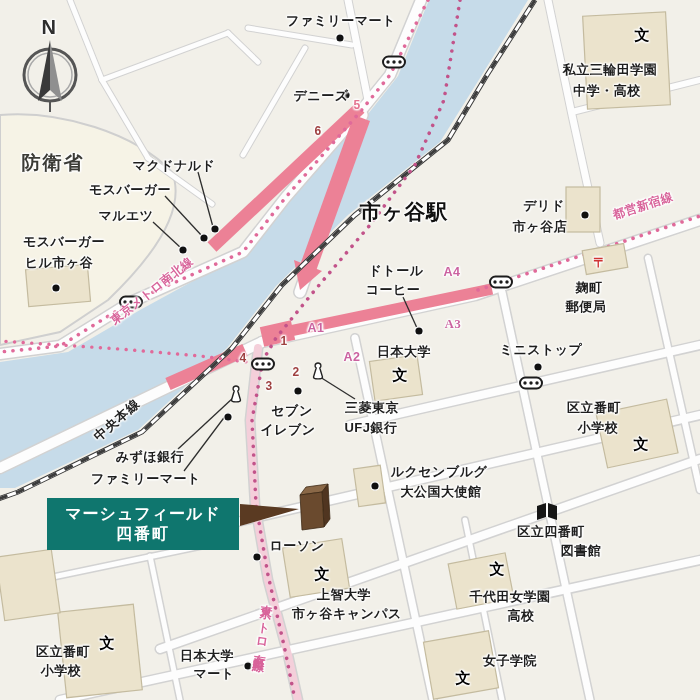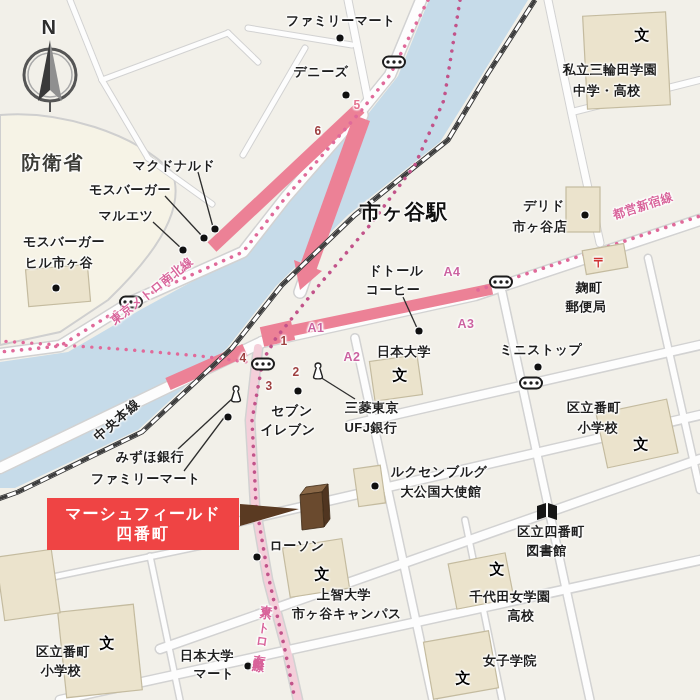--- a/index.html
+++ b/index.html
@@ -14,21 +14,21 @@
   .area{font-size:19px;color:#3b3b36;letter-spacing:2px;}
   .linep{color:#d8639a;font-size:12px;}
   .rail{color:#222;font-size:13px;letter-spacing:1px;}
   .exit{color:#9e4040;font-size:12px;font-weight:800;}
   .exit5{color:#e4738f;font-size:12px;font-weight:800;}
   .aexit{color:#cb62a0;font-size:12.5px;font-weight:800;}
   .mark{font-size:15px;font-weight:900;letter-spacing:0;color:#000;}
   .post{font-size:13px;font-weight:900;color:#cf3333;}
   .vert{writing-mode:vertical-rl;letter-spacing:2px;}
   .compassN{font-size:20px;font-weight:800;color:#2e2e2e;}
-  #title-box{position:absolute;left:47px;top:498px;width:192px;height:52px;background:#ef4444;
+  #title-box{position:absolute;left:47px;top:498px;width:192px;height:52px;background:#0f766e;
      color:#fff;display:flex;flex-direction:column;align-items:center;justify-content:center;
      line-height:1.25;z-index:5;}
   #title-box .l1{font-size:16px;font-weight:800;letter-spacing:1px;}
   #title-box .l2{font-size:16px;font-weight:800;letter-spacing:2px;}
 </style>
 </head>
 <body>
 
 <div id="map">
 <svg width="700" height="700" viewBox="0 0 700 700">
@@ -211,21 +211,21 @@
         <path d="M236,386 C239.5,386 239.5,390 237.8,391
     L240.5,400 C240.5,402.5 231.5,402.5 231.5,400
     L234.2,391 C232.5,390 232.5,386 236,386 Z" fill="#ffffff" stroke="#222" stroke-width="1.4"></path>
       </g>
 </svg>
 
 <div id="labels">
       <div class="lbl compassN" style="left: 49px; top: 27px;">N</div>
       <div class="lbl area" style="left: 53px; top: 163px;">防衛省</div>
       <div class="lbl " style="left: 341px; top: 21px;">ファミリーマート</div>
-      <div class="lbl " style="left: 321px; top: 72px;">デニーズ</div>
+      <div class="lbl " style="left: 321px; top: 96px;">デニーズ</div>
       <div class="lbl " style="left: 174px; top: 166px;">マクドナルド</div>
       <div class="lbl " style="left: 130px; top: 190px;">モスバーガー</div>
       <div class="lbl " style="left: 126px; top: 216px;">マルエツ</div>
       <div class="lbl " style="left: 64px; top: 242px;">モスバーガー</div>
       <div class="lbl " style="left: 59px; top: 263px;">ヒル市ヶ谷</div>
       <div class="lbl big" style="left: 404px; top: 212px;">市ヶ谷駅</div>
       <div class="lbl " style="left: 610px; top: 70px;">私立三輪田学園</div>
       <div class="lbl " style="left: 607px; top: 91px;">中学・高校</div>
       <div class="lbl " style="left: 544px; top: 206px;">デリド</div>
       <div class="lbl " style="left: 540px; top: 227px;">市ヶ谷店</div>
@@ -246,21 +246,21 @@
       <div class="lbl " style="left: 288px; top: 430px;">イレブン</div>
       <div class="lbl " style="left: 372px; top: 408px;">三菱東京</div>
       <div class="lbl " style="left: 371px; top: 428px;">UFJ銀行</div>
       <div class="lbl " style="left: 439px; top: 472px;">ルクセンブルグ</div>
       <div class="lbl " style="left: 441px; top: 492px;">大公国大使館</div>
       <div class="lbl " style="left: 297px; top: 546px;">ローソン</div>
       <div class="lbl " style="left: 344px; top: 595px;">上智大学</div>
       <div class="lbl " style="left: 347px; top: 614px;">市ヶ谷キャンパス</div>
       <div class="lbl linep vert" style="left: 264px; top: 624px; transform: translate(-50%, -50%) rotate(8deg);">東京メトロ有楽町線</div>
       <div class="lbl " style="left: 551px; top: 532px;">区立四番町</div>
-      <div class="lbl " style="left: 540px; top: 551px; padding-left: 13px;">図書館</div>
+      <div class="lbl " style="left: 581px; top: 551px;">図書館</div>
       <div class="lbl " style="left: 510px; top: 597px;">千代田女学園</div>
       <div class="lbl " style="left: 521px; top: 616px;">高校</div>
       <div class="lbl " style="left: 510px; top: 661px;">女子学院</div>
       <div class="lbl " style="left: 63px; top: 652px;">区立番町</div>
       <div class="lbl " style="left: 61px; top: 671px;">小学校</div>
       <div class="lbl " style="left: 207px; top: 656px;">日本大学</div>
       <div class="lbl " style="left: 214px; top: 674px;">マート</div>
       <div class="lbl mark" style="left: 642px; top: 35px;">文</div>
       <div class="lbl mark" style="left: 400px; top: 375px;">文</div>
       <div class="lbl mark" style="left: 641px; top: 444px;">文</div>
@@ -270,21 +270,21 @@
       <div class="lbl mark" style="left: 107px; top: 643px;">文</div>
       <div class="lbl post" style="left: 600px; top: 263px;">〒</div>
       <div class="lbl exit" style="left: 284px; top: 341px;">1</div>
       <div class="lbl exit" style="left: 296px; top: 372px;">2</div>
       <div class="lbl exit" style="left: 269px; top: 386px;">3</div>
       <div class="lbl exit" style="left: 243px; top: 358px;">4</div>
       <div class="lbl exit5" style="left: 357px; top: 105px;">5</div>
       <div class="lbl exit" style="left: 318px; top: 131px;">6</div>
       <div class="lbl aexit" style="left: 316px; top: 328px;">A1</div>
       <div class="lbl aexit" style="left: 352px; top: 357px;">A2</div>
-      <div class="lbl aexit" style="left: 466px; top: 324px;">A3</div>
+      <div class="lbl aexit" style="left: 453px; top: 324px; font-family: Liberation Serif, serif;">A3</div>
       <div class="lbl aexit" style="left: 452px; top: 272px;">A4</div>
     </div>
 
 <div id="title-box">
   <span class="l1">マーシュフィールド</span>
   <span class="l2">四番町</span>
 </div>
 </div>
 
 </body></html>

